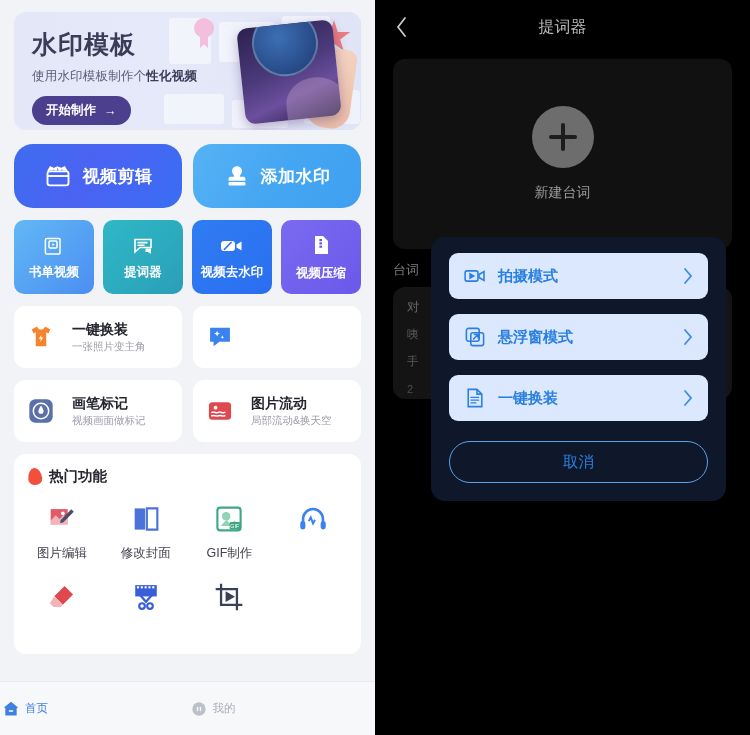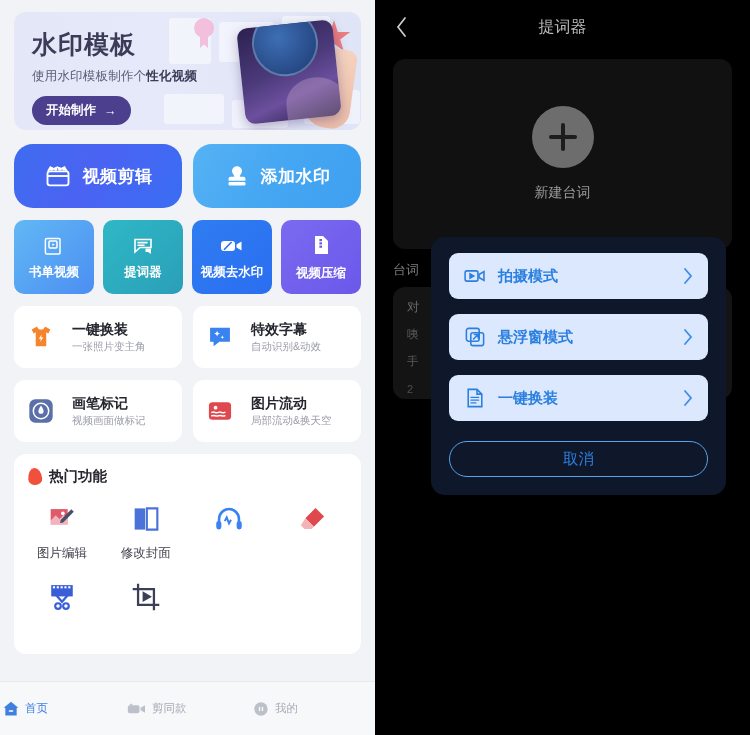--- a/index.html
+++ b/index.html
@@ -188,21 +188,21 @@
   }
   .m-opt {
     height: 46px; background:#dbe8fd; border-radius: 9px;
     display:flex; align-items:center; padding: 0 14px; gap: 11px;
     margin-bottom: 15px;
   }
   .m-opt:last-of-type { margin-bottom: 0; }
   .m-lab { flex:1; color:#2b7fe0; font-size:15px; font-weight:600; }
   .m-chev { color:#3f8de6; }
   .m-cancel {
-    margin-top: 20px; height: 36px; border:1.5px solid #58a3e8;
+    margin-top: 20px; height: 42px; border:1.5px solid #58a3e8;
     border-radius: 21px; display:flex; align-items:center; justify-content:center;
     color:#2b7fe0; font-size:15.5px;
   }
   svg { display:block; }
 </style>
 </head>
 <body>
 
 <div class="screens">
 
@@ -316,24 +316,20 @@
           </div>
         </div>
         <div class="card">
           <span class="card-ico">
             <svg width="28" height="28" viewBox="0 0 24 24" fill="#3a82f0">
               <path d="M3.5 4h17v12h-9l-5 4v-4h-3z"></path>
               <path d="M9.5 6.6l.7 1.8 1.8.7-1.8.7-.7 1.8-.7-1.8L7 9.1l1.8-.7z" fill="#fff"></path>
               <path d="M14 10.6l.45 1.1 1.1.45-1.1.45-.45 1.1-.45-1.1-1.1-.45 1.1-.45z" fill="#fff"></path>
             </svg>
           </span>
-          <div class="card-txt">
-            <div class="card-t">特效字幕</div>
-            <div class="card-s">自动识别&amp;动效</div>
-          </div>
         </div>
       </div>
 
       <div class="card-row">
         <div class="card">
           <span class="card-ico">
             <svg width="28" height="28" viewBox="0 0 24 24">
               <rect x="2" y="2" width="20" height="20" rx="5" fill="#5b6fa8"></rect>
               <circle cx="12" cy="12" r="6.6" fill="none" stroke="#fff" stroke-width="1.3"></circle>
               <path d="M12 7.2c1.4 2 2.2 3.6 2.2 5a2.2 2.2 0 01-4.4 0c0-1.4.8-3 2.2-5z" fill="#fff"></path>
@@ -383,20 +379,32 @@
           <div class="hot-item">
             <span>
               <svg width="34" height="34" viewBox="0 0 24 24">
                 <path d="M4 4.5h7.4v15H4z" fill="#4a72d8"></path>
                 <path d="M12.6 4.5H20v15h-7.4z" fill="none" stroke="#4a72d8" stroke-width="1.5"></path>
               </svg>
             </span>
             <span class="hot-lab">修改封面</span>
           </div>
 
+          <div class="hot-item">
+            <span>
+              <svg width="34" height="34" viewBox="0 0 24 24">
+                <rect x="3.8" y="4" width="16.4" height="16" rx="2" fill="none" stroke="#3fa882" stroke-width="1.5"></rect>
+                <circle cx="10" cy="10" r="3" fill="#8fd4b7"></circle>
+                <path d="M6 17l4.2-4.4 3 3.2L16 13l3 4z" fill="#8fd4b7"></path>
+                <rect x="12.4" y="14.2" width="7.5" height="5.2" rx="1" fill="#3fa882"></rect>
+                <text x="16.1" y="18.3" font-size="3.8" fill="#fff" text-anchor="middle" font-family="Liberation Sans">GIF</text>
+              </svg>
+            </span>
+            <span class="hot-lab">GIF制作</span>
+          </div>
 
           <div class="hot-item">
             <span>
               <svg width="34" height="34" viewBox="0 0 24 24" fill="none" stroke="#3a82f0" stroke-width="1.8">
                 <path d="M5 14v-2a7 7 0 0114 0v2"></path>
                 <rect x="3" y="13.4" width="3.6" height="6" rx="1.7" fill="#3a82f0" stroke="none"></rect>
                 <rect x="17.4" y="13.4" width="3.6" height="6" rx="1.7" fill="#3a82f0" stroke="none"></rect>
                 <path d="M9 13.5l1.4-2.6 1.6 4.2 1.4-2.6" stroke-width="1.4"></path>
               </svg>
             </span>
@@ -452,30 +460,20 @@
         <span>
           <svg width="22" height="20" viewBox="0 0 24 24" fill="#3f7fe0">
             <path d="M12 3.2L3.2 10.4h2v9.4h13.6v-9.4h2z"></path>
             <rect x="9.2" y="13.6" width="5.6" height="1.8" rx=".9" fill="#fff"></rect>
           </svg>
         </span>
         <span class="tab-lab">首页</span>
       </div>
       <div class="tab">
         <span>
-          <svg width="24" height="20" viewBox="0 0 26 24" fill="#bcc0c9">
-            <rect x="2" y="7.5" width="14" height="9.5" rx="2.4"></rect>
-            <path d="M17.4 10.6l5.2-3v9l-5.2-3z"></path>
-            <rect x="4.4" y="5.6" width="3" height="2" rx="1"></rect>
-          </svg>
-        </span>
-        <span class="tab-lab">剪同款</span>
-      </div>
-      <div class="tab">
-        <span>
           <svg width="22" height="20" viewBox="0 0 24 24" fill="#bcc0c9">
             <circle cx="12" cy="12" r="8"></circle>
             <rect x="9.4" y="9.4" width="1.7" height="5.2" rx=".85" fill="#f7f8fa"></rect>
             <rect x="12.9" y="9.4" width="1.7" height="5.2" rx=".85" fill="#f7f8fa"></rect>
           </svg>
         </span>
         <span class="tab-lab">我的</span>
       </div>
     </div>
   </div>

